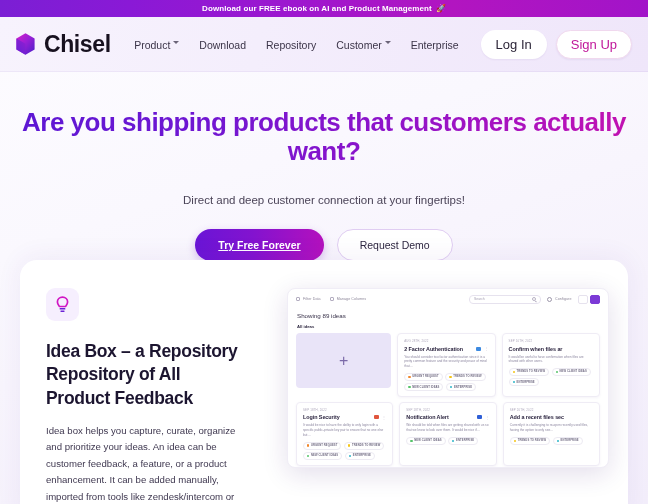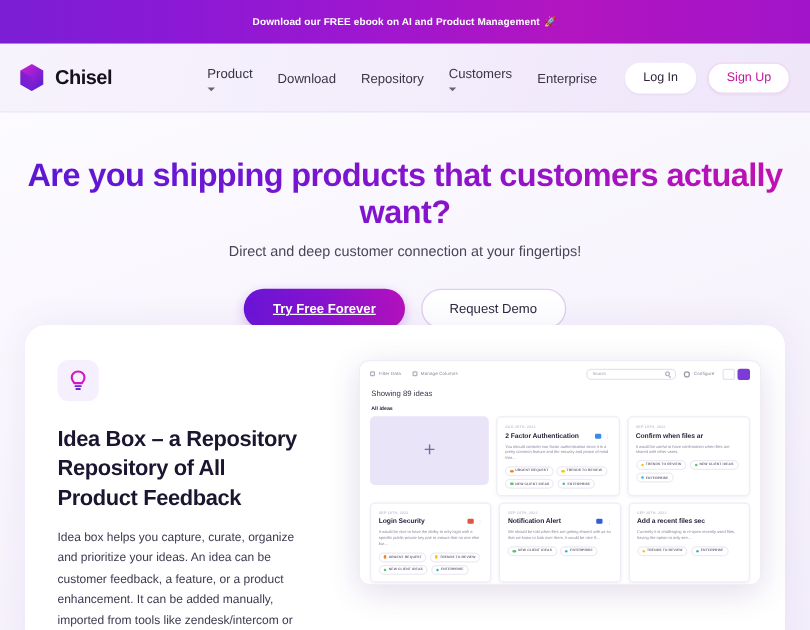--- a/index.html
+++ b/index.html
@@ -7,57 +7,57 @@
   body {
     font-family:"Liberation Sans", sans-serif;
     background:#ffffff;
     -webkit-font-smoothing:antialiased;
   }
   .page { position:relative; width:648px; height:504px; overflow:hidden;
     background:linear-gradient(160deg,#fdfcff 0%,#faf8fe 35%,#f6f2fc 70%,#f3eefb 100%); }
 
   
   .banner {
-    height:35px; width:100%;
+    height:17px; width:100%;
     background:linear-gradient(90deg,#7b1fd4 0%,#8a19d6 20%,#9d17cf 45%,#b215c0 70%,#a214c9 100%);
     display:flex; align-items:center; justify-content:center;
     color:#ffffff; font-size:8px; font-weight:700; letter-spacing:.1px;
   }
   .banner .rocket { margin-left:4px; font-size:8px; }
 
   
   .nav {
     height:55px; display:flex; align-items:center; padding:0 16px 0 14px;
     background:linear-gradient(105deg,#f7f3fd 0%,#f4eefc 40%,#efe6fa 100%);
     position:relative;
   }
   .nav::after{content:"";position:absolute;left:0;right:0;bottom:0;height:1px;background:rgba(160,130,210,.10);}
   .brand { display:flex; align-items:center; gap:7px; }
   .logo-hex { width:23px; height:25px; position:relative; display:block; }
-  .brand-name { font-size:16px; font-weight:700; color:#17111f; letter-spacing:-.4px; }
+  .brand-name { font-size:23px; font-weight:700; color:#17111f; letter-spacing:-.4px; }
 
   .nav-links { display:flex; align-items:center; gap:20px; margin-left:auto; }
-  .nav-link { font-size:10.5px; color:#3b3448; display:flex; align-items:flex-start; gap:3px; cursor:pointer; white-space:nowrap;flex-direction:column; }
+  .nav-link { font-size:10.5px; color:#3b3448; display:flex; align-items:flex-start; gap:3px; cursor:pointer; white-space:nowrap; }
   .caret { width:0;height:0;border-left:3px solid transparent;border-right:3px solid transparent;border-top:3.5px solid #6b6478; display:inline-block; margin-top:2px;}
 
   .nav-btns { display:flex; align-items:center; gap:9px; margin-left:22px; }
-  .btn-pill { border-radius:999px; background:#ffffff; font-size:10px;
+  .btn-pill { border-radius:999px; background:#ffffff; font-size:13px;
     padding:6px 14px; cursor:pointer; white-space:nowrap; border:1px solid transparent;}
   .btn-login { color:#2c2538; box-shadow:0 1px 2px rgba(80,40,140,.07); }
   .btn-signup { color:#c0169a; border:1px solid #f0d8ee; box-shadow:0 1px 2px rgba(80,40,140,.07); }
 
   
   .hero { text-align:center; padding-top:36px; }
   .hero h1 {
     font-size:26px; font-weight:700; letter-spacing:-.5px; line-height:1.12;
     background:linear-gradient(90deg,#5b17d4 0%,#6f16d2 30%,#9013c9 62%,#b612b9 88%,#c411ad 100%);
     -webkit-background-clip:text; background-clip:text; color:transparent;
     -webkit-text-fill-color:transparent;
   }
-  .hero p.sub { margin-top:12px; font-size:11.5px; color:#4b4458; }
+  .hero p.sub { margin-top:28px; font-size:11.5px; color:#4b4458; }
   .hero-cta { margin-top:23px; display:flex; justify-content:center; align-items:center; gap:13px; }
   .cta-primary {
     background:linear-gradient(90deg,#6a15d6 0%,#8313cf 45%,#b411bd 100%);
     color:#fff; font-size:10.5px; font-weight:700; padding:10px 23px; border-radius:999px;
     cursor:pointer; border:none; box-shadow:0 3px 9px rgba(120,20,190,.25);text-decoration:underline;
   }
   .cta-secondary {
     background:#ffffff; color:#2e2740; font-size:10.5px; padding:9px 22px; border-radius:999px;
     border:1px solid #e0cdf2; cursor:pointer;
   }
@@ -165,21 +165,21 @@
         <span>Product</span>
         <i class="caret"></i>
       </div>
       <div class="nav-link">
         <span>Download</span>
       </div>
       <div class="nav-link">
         <span>Repository</span>
       </div>
       <div class="nav-link">
-        <span>Customers</span>
+        <span>Customer</span>
         <i class="caret"></i>
       </div>
       <div class="nav-link">
         <span>Enterprise</span>
       </div>
     </div>
 
     <div class="nav-btns">
       <div class="btn-pill btn-login">Log In</div>
       <div class="btn-pill btn-signup">Sign Up</div>

